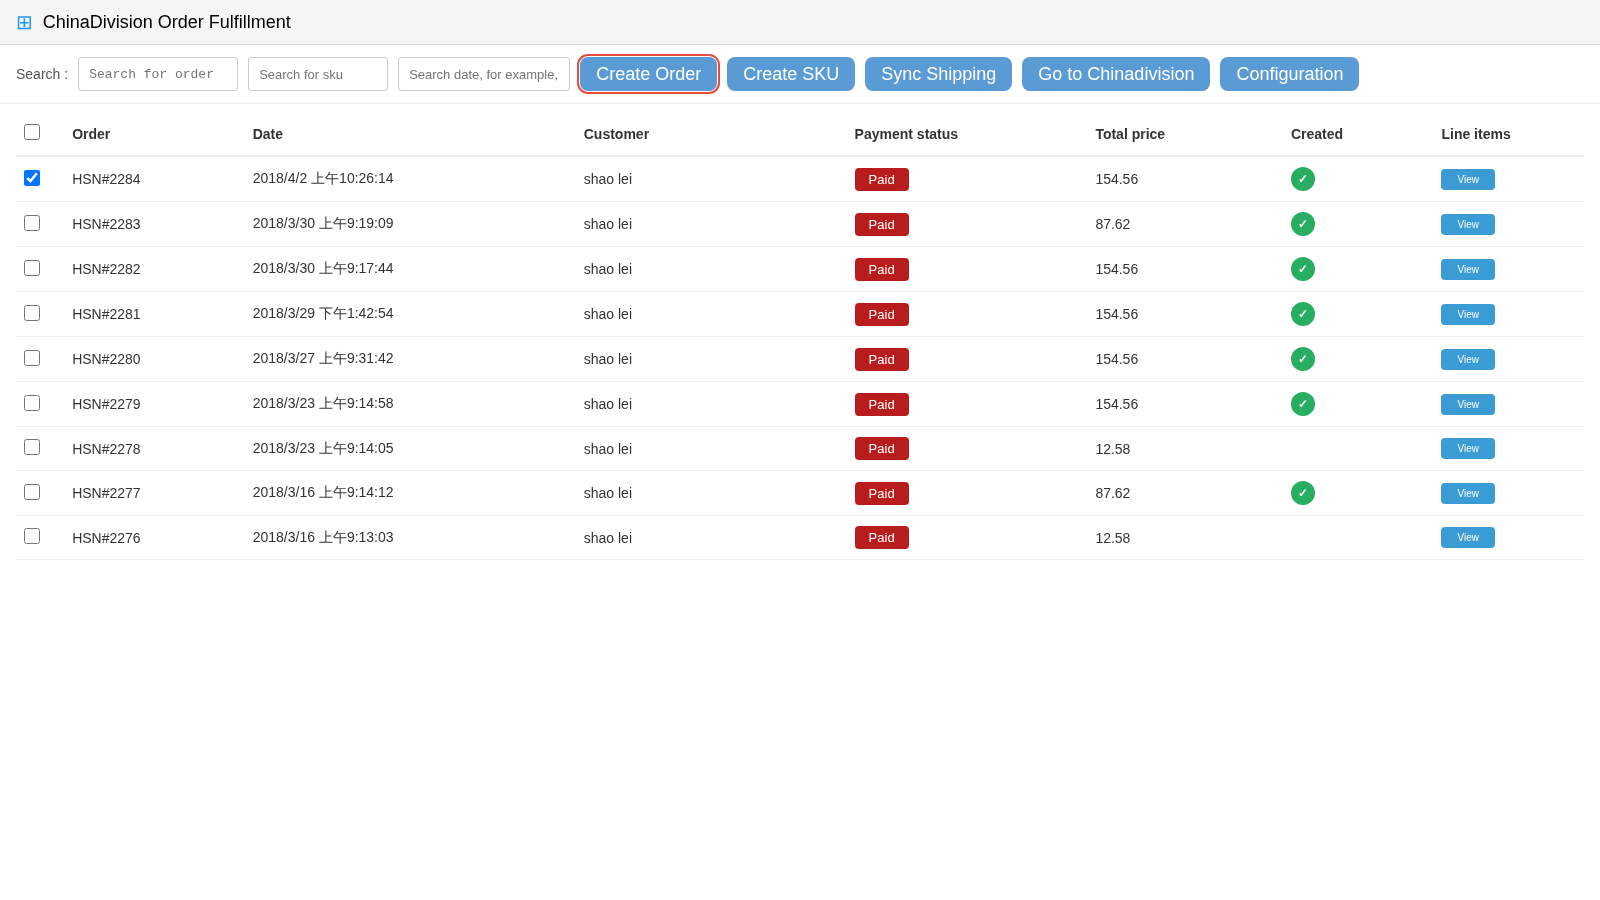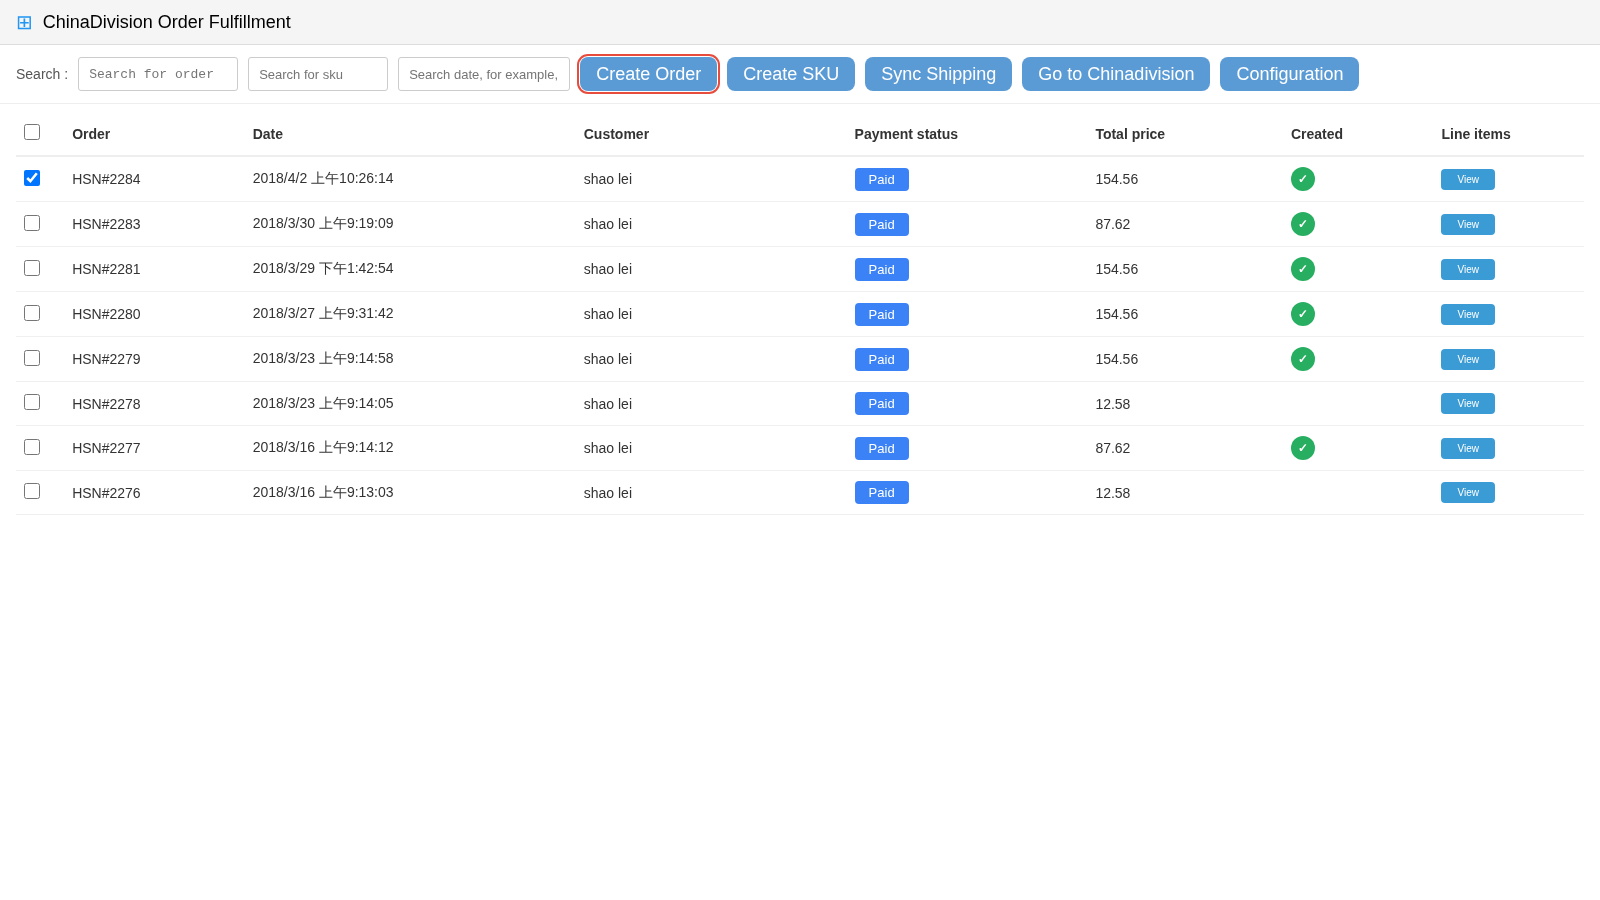--- a/index.html
+++ b/index.html
@@ -101,21 +101,21 @@
     .col-checkbox { width: 30px; }
     .col-order { width: 120px; }
     .col-date { width: 220px; }
     .col-customer { width: 180px; }
     .col-payment { width: 160px; }
     .col-total { width: 130px; }
     .col-created { width: 100px; }
     .col-lineitems { width: 100px; }
 
     .badge-paid {
-      background: #3b82f6;
+      background: #b91c1c;
       color: #fff;
       padding: 4px 14px;
       border-radius: 4px;
       font-size: 13px;
       display: inline-block;
     }
 
     .created-icon {
       width: 24px;
       height: 24px;
@@ -195,20 +195,30 @@
           <td class="col-order">HSN#2283</td>
           <td class="col-date">2018/3/30 上午9:19:09</td>
           <td class="col-customer">shao lei</td>
           <td class="col-payment"><span class="badge-paid">Paid</span></td>
           <td class="col-total">87.62</td>
           <td class="col-created"><span class="created-icon">✓</span></td>
           <td class="col-lineitems"><button class="btn-view">View</button></td>
         </tr>
         <tr>
           <td class="col-checkbox"><input type="checkbox" style=""></td>
+          <td class="col-order">HSN#2282</td>
+          <td class="col-date">2018/3/30 上午9:17:44</td>
+          <td class="col-customer">shao lei</td>
+          <td class="col-payment"><span class="badge-paid">Paid</span></td>
+          <td class="col-total">154.56</td>
+          <td class="col-created"><span class="created-icon">✓</span></td>
+          <td class="col-lineitems"><button class="btn-view">View</button></td>
+        </tr>
+        <tr>
+          <td class="col-checkbox"><input type="checkbox" style=""></td>
           <td class="col-order">HSN#2281</td>
           <td class="col-date">2018/3/29 下午1:42:54</td>
           <td class="col-customer">shao lei</td>
           <td class="col-payment"><span class="badge-paid">Paid</span></td>
           <td class="col-total">154.56</td>
           <td class="col-created"><span class="created-icon">✓</span></td>
           <td class="col-lineitems"><button class="btn-view">View</button></td>
         </tr>
         <tr>
           <td class="col-checkbox"><input type="checkbox" style=""></td>

